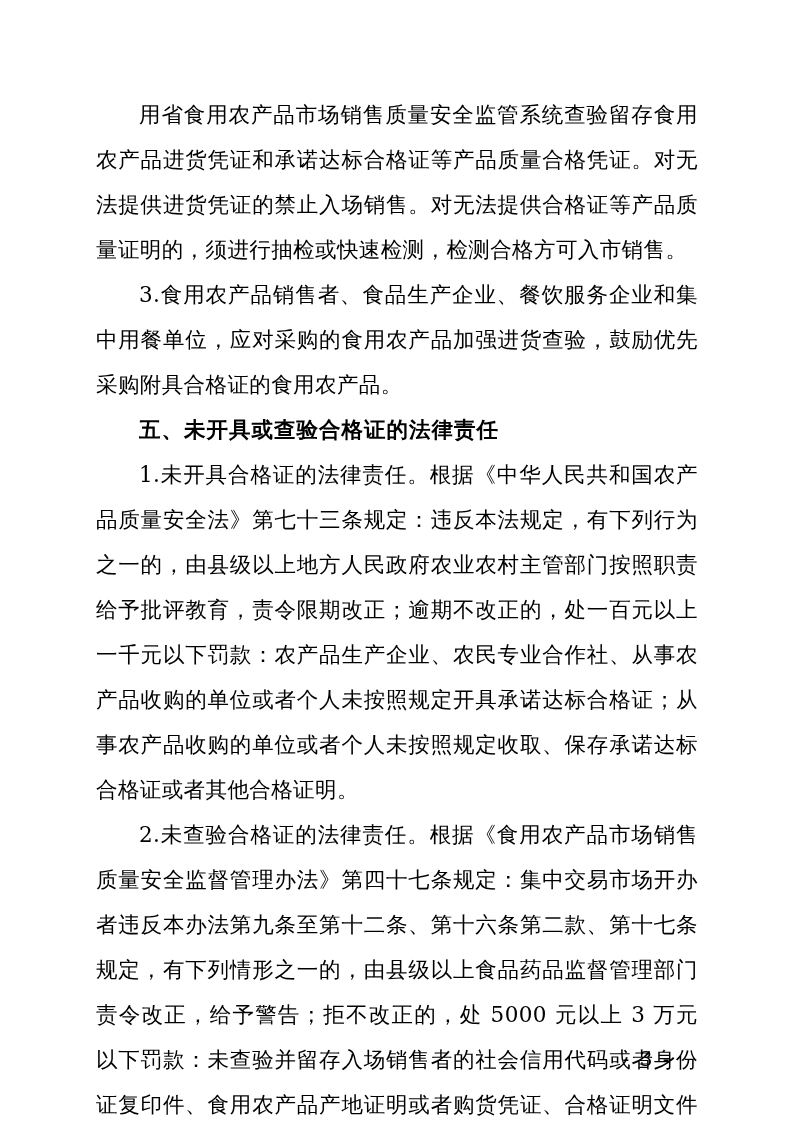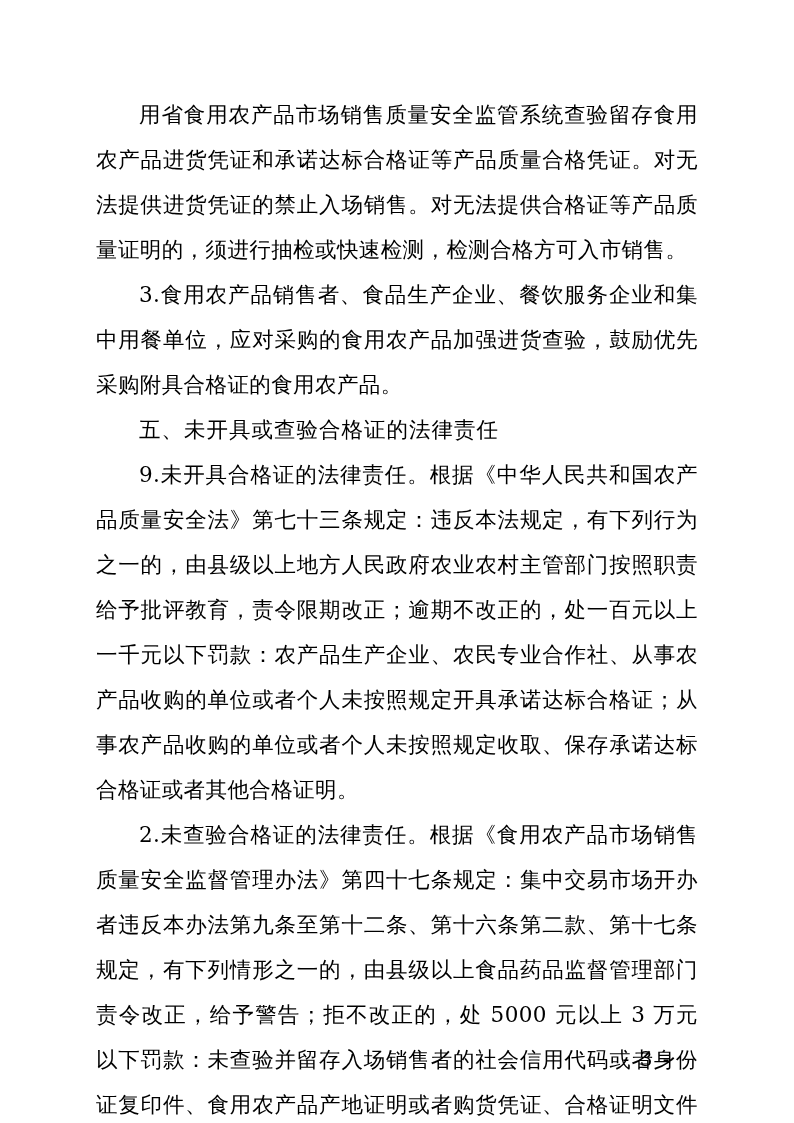--- a/index.html
+++ b/index.html
@@ -27,21 +27,21 @@
     line-height: 45px;
     text-align: justify;
     text-justify: inter-ideograph;
     letter-spacing: 0.4px;
   }
   p {
     margin: 0;
     text-indent: 2em;
   }
   p.heading {
-    font-weight: normal;
+    font-weight: bold;
     text-indent: 2em;
     letter-spacing: 1px;
   }
   .page-number {
     position: absolute;
     left: 0;
     right: 0;
     bottom: 52px;
     text-align: center;
     font-size: 20px;
@@ -54,19 +54,19 @@
   }
 </style>
 </head>
 <body>
 
 <div class="page">
   <div class="doc-body">
     <p class="body">用省食用农产品市场销售质量安全监管系统查验留存食用农产品进货凭证和承诺达标合格证等产品质量合格凭证。对无法提供进货凭证的禁止入场销售。对无法提供合格证等产品质量证明的，须进行抽检或快速检测，检测合格方可入市销售。</p>
     <p class="body">3.食用农产品销售者、食品生产企业、餐饮服务企业和集中用餐单位，应对采购的食用农产品加强进货查验，鼓励优先采购附具合格证的食用农产品。</p>
     <p class="heading">五、未开具或查验合格证的法律责任</p>
-    <p class="body">9.未开具合格证的法律责任。根据《中华人民共和国农产品质量安全法》第七十三条规定：违反本法规定，有下列行为之一的，由县级以上地方人民政府农业农村主管部门按照职责给予批评教育，责令限期改正；逾期不改正的，处一百元以上一千元以下罚款：农产品生产企业、农民专业合作社、从事农产品收购的单位或者个人未按照规定开具承诺达标合格证；从事农产品收购的单位或者个人未按照规定收取、保存承诺达标合格证或者其他合格证明。</p>
+    <p class="body">1.未开具合格证的法律责任。根据《中华人民共和国农产品质量安全法》第七十三条规定：违反本法规定，有下列行为之一的，由县级以上地方人民政府农业农村主管部门按照职责给予批评教育，责令限期改正；逾期不改正的，处一百元以上一千元以下罚款：农产品生产企业、农民专业合作社、从事农产品收购的单位或者个人未按照规定开具承诺达标合格证；从事农产品收购的单位或者个人未按照规定收取、保存承诺达标合格证或者其他合格证明。</p>
     <p class="body">2.未查验合格证的法律责任。根据《食用农产品市场销售质量安全监督管理办法》第四十七条规定：集中交易市场开办者违反本办法第九条至第十二条、第十六条第二款、第十七条规定，有下列情形之一的，由县级以上食品药品监督管理部门责令改正，给予警告；拒不改正的，处 5000 元以上 3 万元以下罚款：未查验并留存入场销售者的社会信用代码或者身份证复印件、食用农产品产地证明或者购货凭证、合格证明文件的。</p>
   </div>
   <div class="page-number">
     <span class="pn-inner">- 3 -</span>
   </div>
 </div>
 
 </body></html>

